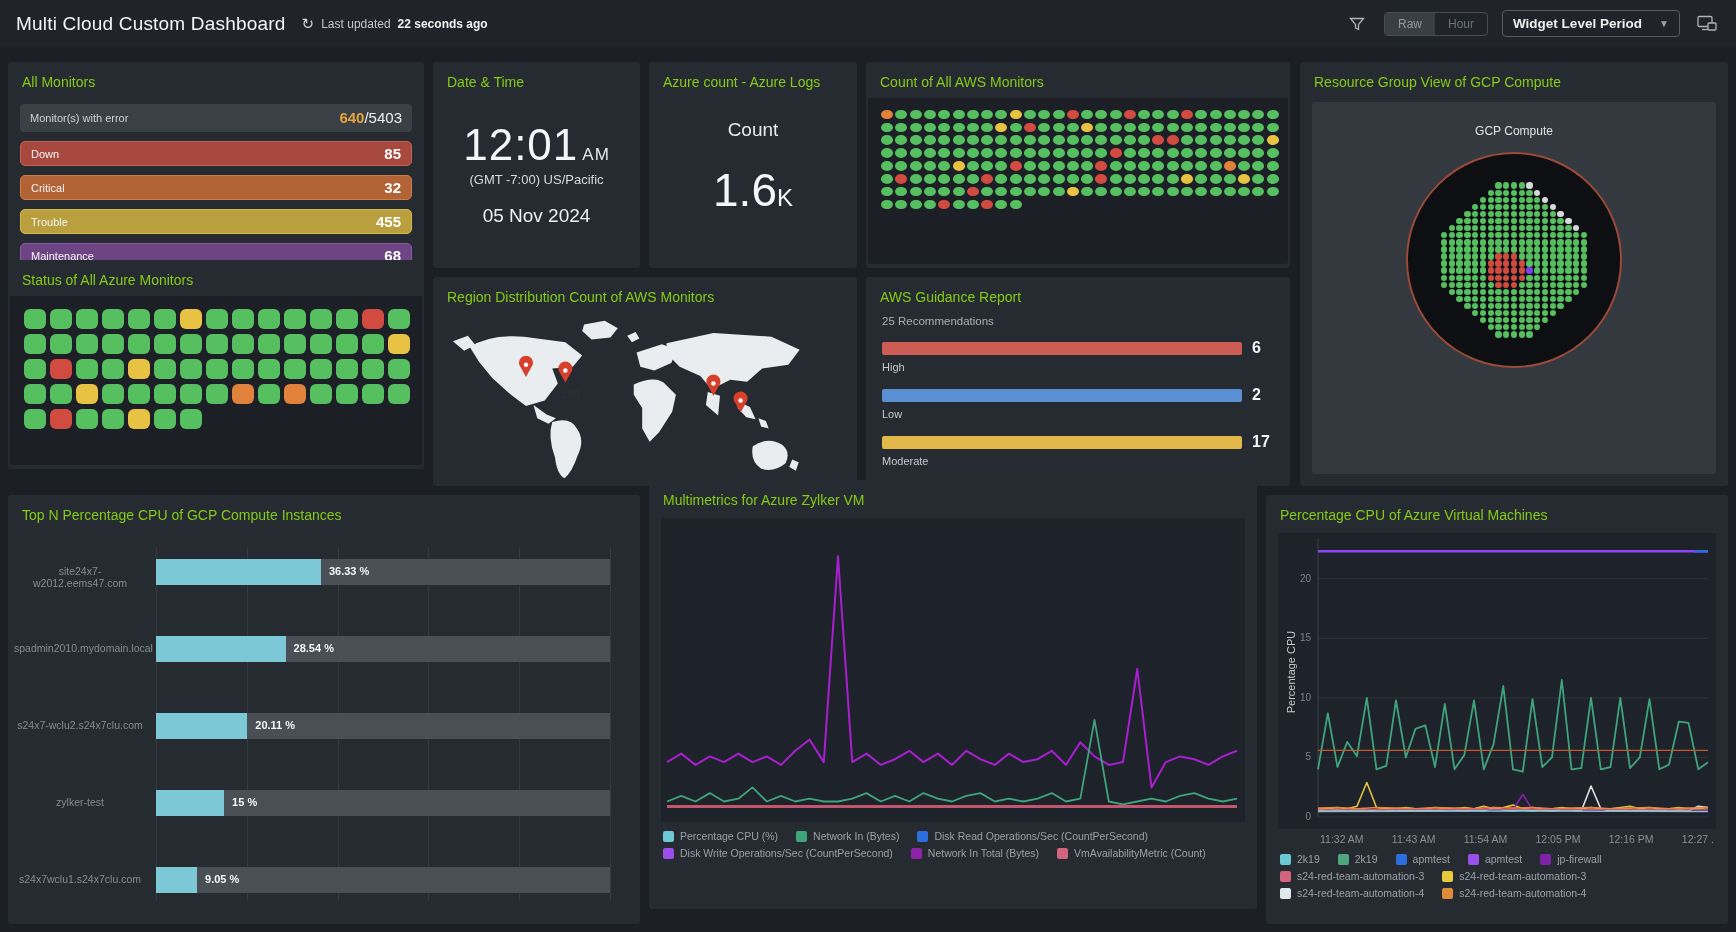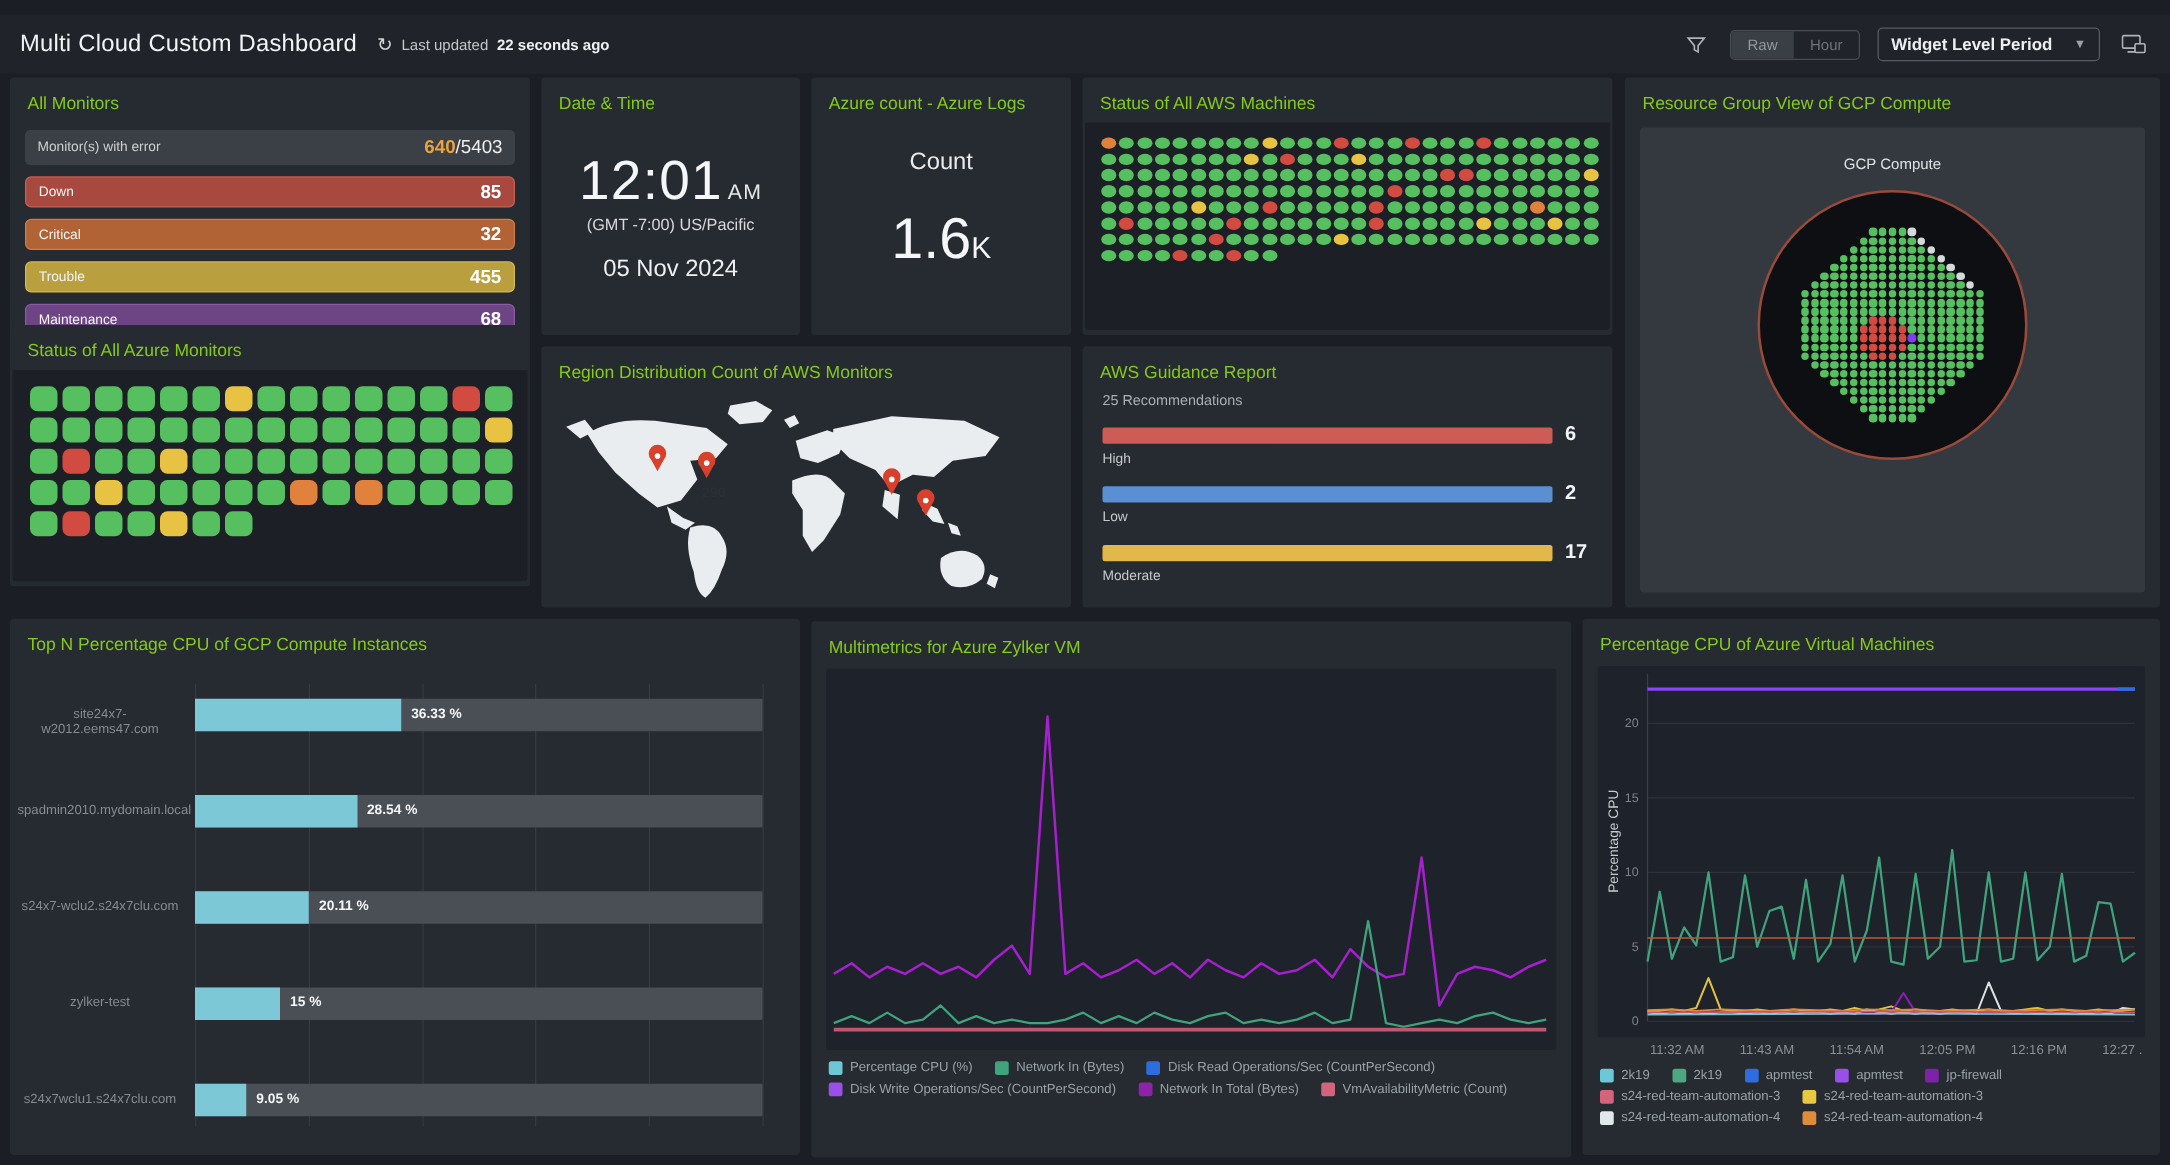--- a/index.html
+++ b/index.html
@@ -1,21 +1,21 @@
 <!DOCTYPE html>
 <html><head>
 <meta charset="utf-8">
 <style>
   * { box-sizing: border-box; margin: 0; padding: 0; }
   html,body { background:#15181d; }
   body { font-family:"Liberation Sans", sans-serif; }
   #app { position:relative; width:1736px; height:932px; background:#1b1e24; overflow:hidden; color:#e8eaec; }
 
   
-  #topbar { position:absolute; left:0; top:12px; width:100%; height:47px; display:flex; align-items:center; justify-content:space-between; padding:0 16px; background:#20242a; }
+  #topbar { position:absolute; left:0; top:0; width:100%; height:47px; display:flex; align-items:center; justify-content:space-between; padding:0 16px; background:#20242a; }
   .tb-left { display:flex; align-items:center; gap:16px; }
   .tb-title { font-size:19px; font-weight:500; color:#f2f4f6; letter-spacing:.2px; }
   .tb-updated { display:flex; align-items:center; gap:7px; color:#c3c7cb; font-size:12px; }
   .refresh-glyph { font-size:15px; color:#cfd3d6; cursor:pointer; }
   .tb-updated b { color:#eef0f2; }
   .tb-right { display:flex; align-items:center; gap:14px; }
   .icon-btn { display:flex; align-items:center; justify-content:center; width:26px; height:26px; cursor:pointer; }
   .toggle-group { display:flex; border:1px solid #474d55; border-radius:4px; overflow:hidden; }
   .toggle-btn { padding:4px 13px; font-size:12px; color:#6d737a; background:transparent; border:none; cursor:pointer; }
   .toggle-btn.active { background:#3a3f46; color:#92989e; }
@@ -28,21 +28,21 @@
   .panel-title { padding:12px 14px 8px 14px; font-size:14px; font-weight:500; color:#84cc16; }
   #p-all  { left:8px;    top:62px;  width:416px; height:206px; }
   #p-date { left:433px;  top:62px;  width:207px; height:206px; }
   #p-count{ left:649px;  top:62px;  width:208px; height:206px; }
   #p-aws  { left:866px;  top:62px;  width:424px; height:206px; }
   #p-gcp  { left:1300px; top:62px;  width:428px; height:424px; }
   #p-azure{ left:8px;    top:260px; width:416px; height:209px; }
   #p-map  { left:433px;  top:277px; width:424px; height:209px; }
   #p-guid { left:866px;  top:277px; width:424px; height:209px; }
   #p-topn { left:8px;    top:495px; width:632px; height:429px; }
-  #p-multi{ left:649px;  top:497px; width:608px; height:429px; }
+  #p-multi{ left:649px;  top:480px; width:608px; height:429px; }
   #p-cpu  { left:1266px; top:495px; width:462px; height:429px; }
 
   
   .mon-body { padding:6px 12px; }
   .mon-error-row { display:flex; justify-content:space-between; align-items:center; background:#3b4046; border-radius:4px; padding:5px 10px; margin-bottom:9px; }
   .mon-error-label { font-size:11px; color:#cdd1d5; }
   .mon-error-val { font-size:15px; font-weight:700; color:#e8a33d; }
   .mon-error-total { font-size:15px; color:#eceef0; font-weight:400; }
   .mon-row { display:flex; justify-content:space-between; align-items:center; border-radius:5px; padding:3px 10px; margin-bottom:9px; border:1px solid transparent; cursor:pointer; }
   .mon-row-label { font-size:11px; color:#f3f4f5; }
@@ -184,21 +184,21 @@
 
   <section class="panel" id="p-count">
     <div class="panel-title">Azure count - Azure Logs</div>
     <div class="cnt-body">
       <div class="cnt-label">Count</div>
       <div class="cnt-value"><span>1.6</span><span class="suffix">K</span></div>
     </div>
   </section>
 
   <section class="panel" id="p-aws">
-    <div class="panel-title">Status of All AWS Machines</div>
+    <div class="panel-title">Count of All AWS Monitors</div>
     <div class="grid-body" id="aws-grid">
         <div class="dot-row"><span class="dot oval" style="background: rgb(224, 130, 60);"></span><span class="dot oval" style="background: rgb(86, 191, 95);"></span><span class="dot oval" style="background: rgb(86, 191, 95);"></span><span class="dot oval" style="background: rgb(86, 191, 95);"></span><span class="dot oval" style="background: rgb(86, 191, 95);"></span><span class="dot oval" style="background: rgb(86, 191, 95);"></span><span class="dot oval" style="background: rgb(86, 191, 95);"></span><span class="dot oval" style="background: rgb(86, 191, 95);"></span><span class="dot oval" style="background: rgb(86, 191, 95);"></span><span class="dot oval" style="background: rgb(231, 194, 67);"></span><span class="dot oval" style="background: rgb(86, 191, 95);"></span><span class="dot oval" style="background: rgb(86, 191, 95);"></span><span class="dot oval" style="background: rgb(86, 191, 95);"></span><span class="dot oval" style="background: rgb(209, 75, 65);"></span><span class="dot oval" style="background: rgb(86, 191, 95);"></span><span class="dot oval" style="background: rgb(86, 191, 95);"></span><span class="dot oval" style="background: rgb(86, 191, 95);"></span><span class="dot oval" style="background: rgb(209, 75, 65);"></span><span class="dot oval" style="background: rgb(86, 191, 95);"></span><span class="dot oval" style="background: rgb(86, 191, 95);"></span><span class="dot oval" style="background: rgb(86, 191, 95);"></span><span class="dot oval" style="background: rgb(209, 75, 65);"></span><span class="dot oval" style="background: rgb(86, 191, 95);"></span><span class="dot oval" style="background: rgb(86, 191, 95);"></span><span class="dot oval" style="background: rgb(86, 191, 95);"></span><span class="dot oval" style="background: rgb(86, 191, 95);"></span><span class="dot oval" style="background: rgb(86, 191, 95);"></span><span class="dot oval" style="background: rgb(86, 191, 95);"></span></div>
         <div class="dot-row"><span class="dot oval" style="background: rgb(86, 191, 95);"></span><span class="dot oval" style="background: rgb(86, 191, 95);"></span><span class="dot oval" style="background: rgb(86, 191, 95);"></span><span class="dot oval" style="background: rgb(86, 191, 95);"></span><span class="dot oval" style="background: rgb(86, 191, 95);"></span><span class="dot oval" style="background: rgb(86, 191, 95);"></span><span class="dot oval" style="background: rgb(86, 191, 95);"></span><span class="dot oval" style="background: rgb(86, 191, 95);"></span><span class="dot oval" style="background: rgb(231, 194, 67);"></span><span class="dot oval" style="background: rgb(86, 191, 95);"></span><span class="dot oval" style="background: rgb(209, 75, 65);"></span><span class="dot oval" style="background: rgb(86, 191, 95);"></span><span class="dot oval" style="background: rgb(86, 191, 95);"></span><span class="dot oval" style="background: rgb(86, 191, 95);"></span><span class="dot oval" style="background: rgb(231, 194, 67);"></span><span class="dot oval" style="background: rgb(86, 191, 95);"></span><span class="dot oval" style="background: rgb(86, 191, 95);"></span><span class="dot oval" style="background: rgb(86, 191, 95);"></span><span class="dot oval" style="background: rgb(86, 191, 95);"></span><span class="dot oval" style="background: rgb(86, 191, 95);"></span><span class="dot oval" style="background: rgb(86, 191, 95);"></span><span class="dot oval" style="background: rgb(86, 191, 95);"></span><span class="dot oval" style="background: rgb(86, 191, 95);"></span><span class="dot oval" style="background: rgb(86, 191, 95);"></span><span class="dot oval" style="background: rgb(86, 191, 95);"></span><span class="dot oval" style="background: rgb(86, 191, 95);"></span><span class="dot oval" style="background: rgb(86, 191, 95);"></span><span class="dot oval" style="background: rgb(86, 191, 95);"></span></div>
         <div class="dot-row"><span class="dot oval" style="background: rgb(86, 191, 95);"></span><span class="dot oval" style="background: rgb(86, 191, 95);"></span><span class="dot oval" style="background: rgb(86, 191, 95);"></span><span class="dot oval" style="background: rgb(86, 191, 95);"></span><span class="dot oval" style="background: rgb(86, 191, 95);"></span><span class="dot oval" style="background: rgb(86, 191, 95);"></span><span class="dot oval" style="background: rgb(86, 191, 95);"></span><span class="dot oval" style="background: rgb(86, 191, 95);"></span><span class="dot oval" style="background: rgb(86, 191, 95);"></span><span class="dot oval" style="background: rgb(86, 191, 95);"></span><span class="dot oval" style="background: rgb(86, 191, 95);"></span><span class="dot oval" style="background: rgb(86, 191, 95);"></span><span class="dot oval" style="background: rgb(86, 191, 95);"></span><span class="dot oval" style="background: rgb(86, 191, 95);"></span><span class="dot oval" style="background: rgb(86, 191, 95);"></span><span class="dot oval" style="background: rgb(86, 191, 95);"></span><span class="dot oval" style="background: rgb(86, 191, 95);"></span><span class="dot oval" style="background: rgb(86, 191, 95);"></span><span class="dot oval" style="background: rgb(86, 191, 95);"></span><span class="dot oval" style="background: rgb(209, 75, 65);"></span><span class="dot oval" style="background: rgb(209, 75, 65);"></span><span class="dot oval" style="background: rgb(86, 191, 95);"></span><span class="dot oval" style="background: rgb(86, 191, 95);"></span><span class="dot oval" style="background: rgb(86, 191, 95);"></span><span class="dot oval" style="background: rgb(86, 191, 95);"></span><span class="dot oval" style="background: rgb(86, 191, 95);"></span><span class="dot oval" style="background: rgb(86, 191, 95);"></span><span class="dot oval" style="background: rgb(231, 194, 67);"></span></div>
         <div class="dot-row"><span class="dot oval" style="background: rgb(86, 191, 95);"></span><span class="dot oval" style="background: rgb(86, 191, 95);"></span><span class="dot oval" style="background: rgb(86, 191, 95);"></span><span class="dot oval" style="background: rgb(86, 191, 95);"></span><span class="dot oval" style="background: rgb(86, 191, 95);"></span><span class="dot oval" style="background: rgb(86, 191, 95);"></span><span class="dot oval" style="background: rgb(86, 191, 95);"></span><span class="dot oval" style="background: rgb(86, 191, 95);"></span><span class="dot oval" style="background: rgb(86, 191, 95);"></span><span class="dot oval" style="background: rgb(86, 191, 95);"></span><span class="dot oval" style="background: rgb(86, 191, 95);"></span><span class="dot oval" style="background: rgb(86, 191, 95);"></span><span class="dot oval" style="background: rgb(86, 191, 95);"></span><span class="dot oval" style="background: rgb(86, 191, 95);"></span><span class="dot oval" style="background: rgb(86, 191, 95);"></span><span class="dot oval" style="background: rgb(86, 191, 95);"></span><span class="dot oval" style="background: rgb(209, 75, 65);"></span><span class="dot oval" style="background: rgb(86, 191, 95);"></span><span class="dot oval" style="background: rgb(86, 191, 95);"></span><span class="dot oval" style="background: rgb(86, 191, 95);"></span><span class="dot oval" style="background: rgb(86, 191, 95);"></span><span class="dot oval" style="background: rgb(86, 191, 95);"></span><span class="dot oval" style="background: rgb(86, 191, 95);"></span><span class="dot oval" style="background: rgb(86, 191, 95);"></span><span class="dot oval" style="background: rgb(86, 191, 95);"></span><span class="dot oval" style="background: rgb(86, 191, 95);"></span><span class="dot oval" style="background: rgb(86, 191, 95);"></span><span class="dot oval" style="background: rgb(86, 191, 95);"></span></div>
         <div class="dot-row"><span class="dot oval" style="background: rgb(86, 191, 95);"></span><span class="dot oval" style="background: rgb(86, 191, 95);"></span><span class="dot oval" style="background: rgb(86, 191, 95);"></span><span class="dot oval" style="background: rgb(86, 191, 95);"></span><span class="dot oval" style="background: rgb(86, 191, 95);"></span><span class="dot oval" style="background: rgb(231, 194, 67);"></span><span class="dot oval" style="background: rgb(86, 191, 95);"></span><span class="dot oval" style="background: rgb(86, 191, 95);"></span><span class="dot oval" style="background: rgb(86, 191, 95);"></span><span class="dot oval" style="background: rgb(209, 75, 65);"></span><span class="dot oval" style="background: rgb(86, 191, 95);"></span><span class="dot oval" style="background: rgb(86, 191, 95);"></span><span class="dot oval" style="background: rgb(86, 191, 95);"></span><span class="dot oval" style="background: rgb(86, 191, 95);"></span><span class="dot oval" style="background: rgb(86, 191, 95);"></span><span class="dot oval" style="background: rgb(209, 75, 65);"></span><span class="dot oval" style="background: rgb(86, 191, 95);"></span><span class="dot oval" style="background: rgb(86, 191, 95);"></span><span class="dot oval" style="background: rgb(86, 191, 95);"></span><span class="dot oval" style="background: rgb(86, 191, 95);"></span><span class="dot oval" style="background: rgb(86, 191, 95);"></span><span class="dot oval" style="background: rgb(86, 191, 95);"></span><span class="dot oval" style="background: rgb(86, 191, 95);"></span><span class="dot oval" style="background: rgb(86, 191, 95);"></span><span class="dot oval" style="background: rgb(224, 130, 60);"></span><span class="dot oval" style="background: rgb(86, 191, 95);"></span><span class="dot oval" style="background: rgb(86, 191, 95);"></span><span class="dot oval" style="background: rgb(86, 191, 95);"></span></div>
         <div class="dot-row"><span class="dot oval" style="background: rgb(86, 191, 95);"></span><span class="dot oval" style="background: rgb(209, 75, 65);"></span><span class="dot oval" style="background: rgb(86, 191, 95);"></span><span class="dot oval" style="background: rgb(86, 191, 95);"></span><span class="dot oval" style="background: rgb(86, 191, 95);"></span><span class="dot oval" style="background: rgb(86, 191, 95);"></span><span class="dot oval" style="background: rgb(86, 191, 95);"></span><span class="dot oval" style="background: rgb(209, 75, 65);"></span><span class="dot oval" style="background: rgb(86, 191, 95);"></span><span class="dot oval" style="background: rgb(86, 191, 95);"></span><span class="dot oval" style="background: rgb(86, 191, 95);"></span><span class="dot oval" style="background: rgb(86, 191, 95);"></span><span class="dot oval" style="background: rgb(86, 191, 95);"></span><span class="dot oval" style="background: rgb(86, 191, 95);"></span><span class="dot oval" style="background: rgb(86, 191, 95);"></span><span class="dot oval" style="background: rgb(209, 75, 65);"></span><span class="dot oval" style="background: rgb(86, 191, 95);"></span><span class="dot oval" style="background: rgb(86, 191, 95);"></span><span class="dot oval" style="background: rgb(86, 191, 95);"></span><span class="dot oval" style="background: rgb(86, 191, 95);"></span><span class="dot oval" style="background: rgb(86, 191, 95);"></span><span class="dot oval" style="background: rgb(231, 194, 67);"></span><span class="dot oval" style="background: rgb(86, 191, 95);"></span><span class="dot oval" style="background: rgb(86, 191, 95);"></span><span class="dot oval" style="background: rgb(86, 191, 95);"></span><span class="dot oval" style="background: rgb(231, 194, 67);"></span><span class="dot oval" style="background: rgb(86, 191, 95);"></span><span class="dot oval" style="background: rgb(86, 191, 95);"></span></div>
         <div class="dot-row"><span class="dot oval" style="background: rgb(86, 191, 95);"></span><span class="dot oval" style="background: rgb(86, 191, 95);"></span><span class="dot oval" style="background: rgb(86, 191, 95);"></span><span class="dot oval" style="background: rgb(86, 191, 95);"></span><span class="dot oval" style="background: rgb(86, 191, 95);"></span><span class="dot oval" style="background: rgb(86, 191, 95);"></span><span class="dot oval" style="background: rgb(209, 75, 65);"></span><span class="dot oval" style="background: rgb(86, 191, 95);"></span><span class="dot oval" style="background: rgb(86, 191, 95);"></span><span class="dot oval" style="background: rgb(86, 191, 95);"></span><span class="dot oval" style="background: rgb(86, 191, 95);"></span><span class="dot oval" style="background: rgb(86, 191, 95);"></span><span class="dot oval" style="background: rgb(86, 191, 95);"></span><span class="dot oval" style="background: rgb(231, 194, 67);"></span><span class="dot oval" style="background: rgb(86, 191, 95);"></span><span class="dot oval" style="background: rgb(86, 191, 95);"></span><span class="dot oval" style="background: rgb(86, 191, 95);"></span><span class="dot oval" style="background: rgb(86, 191, 95);"></span><span class="dot oval" style="background: rgb(86, 191, 95);"></span><span class="dot oval" style="background: rgb(86, 191, 95);"></span><span class="dot oval" style="background: rgb(86, 191, 95);"></span><span class="dot oval" style="background: rgb(86, 191, 95);"></span><span class="dot oval" style="background: rgb(86, 191, 95);"></span><span class="dot oval" style="background: rgb(86, 191, 95);"></span><span class="dot oval" style="background: rgb(86, 191, 95);"></span><span class="dot oval" style="background: rgb(86, 191, 95);"></span><span class="dot oval" style="background: rgb(86, 191, 95);"></span><span class="dot oval" style="background: rgb(86, 191, 95);"></span></div>
         <div class="dot-row"><span class="dot oval" style="background: rgb(86, 191, 95);"></span><span class="dot oval" style="background: rgb(86, 191, 95);"></span><span class="dot oval" style="background: rgb(86, 191, 95);"></span><span class="dot oval" style="background: rgb(86, 191, 95);"></span><span class="dot oval" style="background: rgb(209, 75, 65);"></span><span class="dot oval" style="background: rgb(86, 191, 95);"></span><span class="dot oval" style="background: rgb(86, 191, 95);"></span><span class="dot oval" style="background: rgb(209, 75, 65);"></span><span class="dot oval" style="background: rgb(86, 191, 95);"></span><span class="dot oval" style="background: rgb(86, 191, 95);"></span></div>
       </div>

